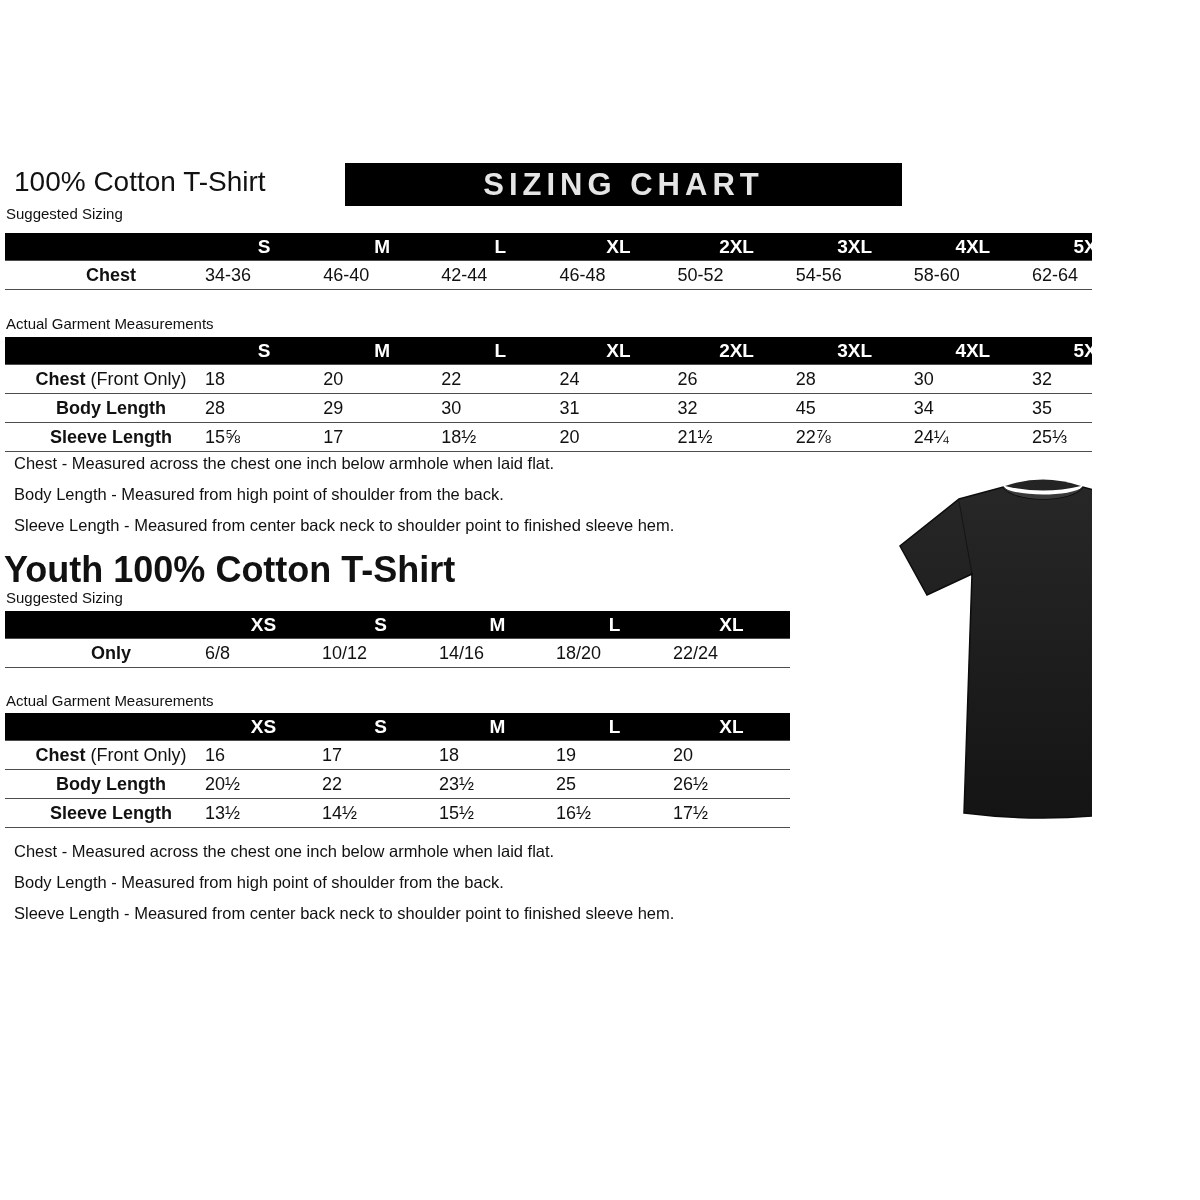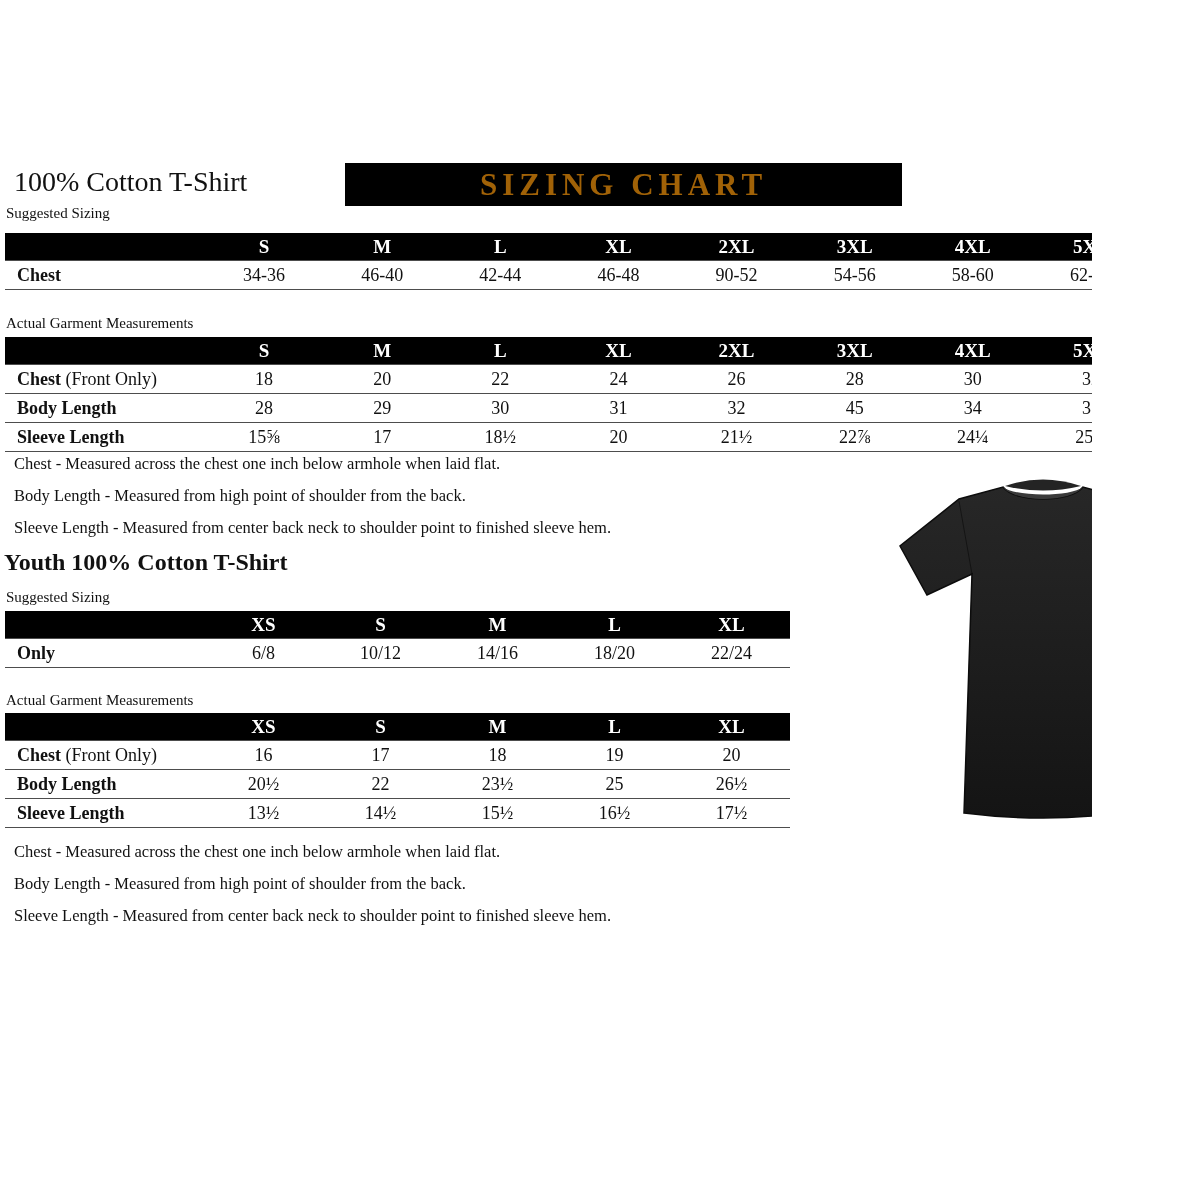--- a/index.html
+++ b/index.html
@@ -1,25 +1,25 @@
 <!DOCTYPE html>
 <html><head>
 <meta charset="utf-8">
 <style>
   * { box-sizing: border-box; }
   html, body { margin: 0; padding: 0; background: #fff; }
   .canvas {
     position: relative; width: 1092px; height: 1200px; background: #fff;
-    font-family: Liberation Serif, serif; color: #111; overflow: hidden;
+    font-family: Liberation Sans, sans-serif; color: #111; overflow: hidden;
   }
   .adult-title { position: absolute; left: 14px; top: 166px; font-size: 28px; font-weight: 400; }
-  .youth-title { position: absolute; left: 4px; top: 549px; font-size: 24px; font-weight: 700; }
+  .youth-title { position: absolute; left: 4px; top: 549px; font-size: 36px; font-weight: 700; }
   .banner {
     position: absolute; left: 345px; top: 163px; width: 557px; height: 43px;
-    background: #000; color: #a16207; font-size: 31px; font-weight: 700;
+    background: #000; color: #e5e5e5; font-size: 31px; font-weight: 700;
     letter-spacing: 5px; text-align: center; line-height: 43px;
   }
   .section-label { position: absolute; font-size: 15px; font-weight: 400; }
   #lbl-a-sugg { left: 6px; top: 205px; }
   #lbl-a-act  { left: 6px; top: 315px; }
   #lbl-y-sugg { left: 6px; top: 589px; }
   #lbl-y-act  { left: 6px; top: 692px; }
 
   .size-table { position: absolute; border-collapse: collapse; table-layout: fixed; }
   .tbl-adult { width: 1145px; }
@@ -27,24 +27,24 @@
   #tbl-a-sugg { left: 5px; top: 233px; }
   #tbl-a-act  { left: 5px; top: 337px; }
   #tbl-y-sugg { left: 5px; top: 611px; }
   #tbl-y-act  { left: 5px; top: 713px; }
   .size-table thead th {
     background: #000; color: #fff; font-size: 19px; font-weight: 700;
     text-align: center; padding: 3px 0 2px 0;
   }
   .size-table th:first-child { width: 200px; }
   .size-table tbody td {
-    font-size: 18px; text-align: center; padding: 4px 0 3px 0;
+    font-size: 18px; text-align: left; padding: 4px 0 3px 0;
     border-top: 1px solid #4d4d4d; border-bottom: 1px solid #4d4d4d;
   }
-  .size-table td.row-label { text-align: left; padding-left: 12px; }
+  .size-table td.row-label { text-align: center; padding-left: 12px; }
   .lbl-bold { font-weight: 700; }
   .lbl-normal { font-weight: 400; }
 
   .notes { position: absolute; left: 14px; font-size: 16.5px; }
   #notes-adult { top: 454px; }
   #notes-youth { top: 842px; }
   .notes p { margin: 0 16px 12px 0; }
 
   .tshirt-wrap { position: absolute; left: 893px; top: 470px; width: 300px; height: 362px; }
 </style>
@@ -71,21 +71,21 @@
           <th>5XL</th>
         </tr>
       </thead>
     <tbody>
         <tr>
           <td class="row-label"><span class="lbl-bold">Chest</span></td>
           <td>34-36</td>
           <td>46-40</td>
           <td>42-44</td>
           <td>46-48</td>
-          <td>90-52</td>
+          <td>50-52</td>
           <td>54-56</td>
           <td>58-60</td>
           <td>62-64</td>
         </tr>
       </tbody>
   </table>
 
   <div class="section-label" id="lbl-a-act">Actual Garment Measurements</div>
   <table class="size-table tbl-adult" id="tbl-a-act">
     <thead>

